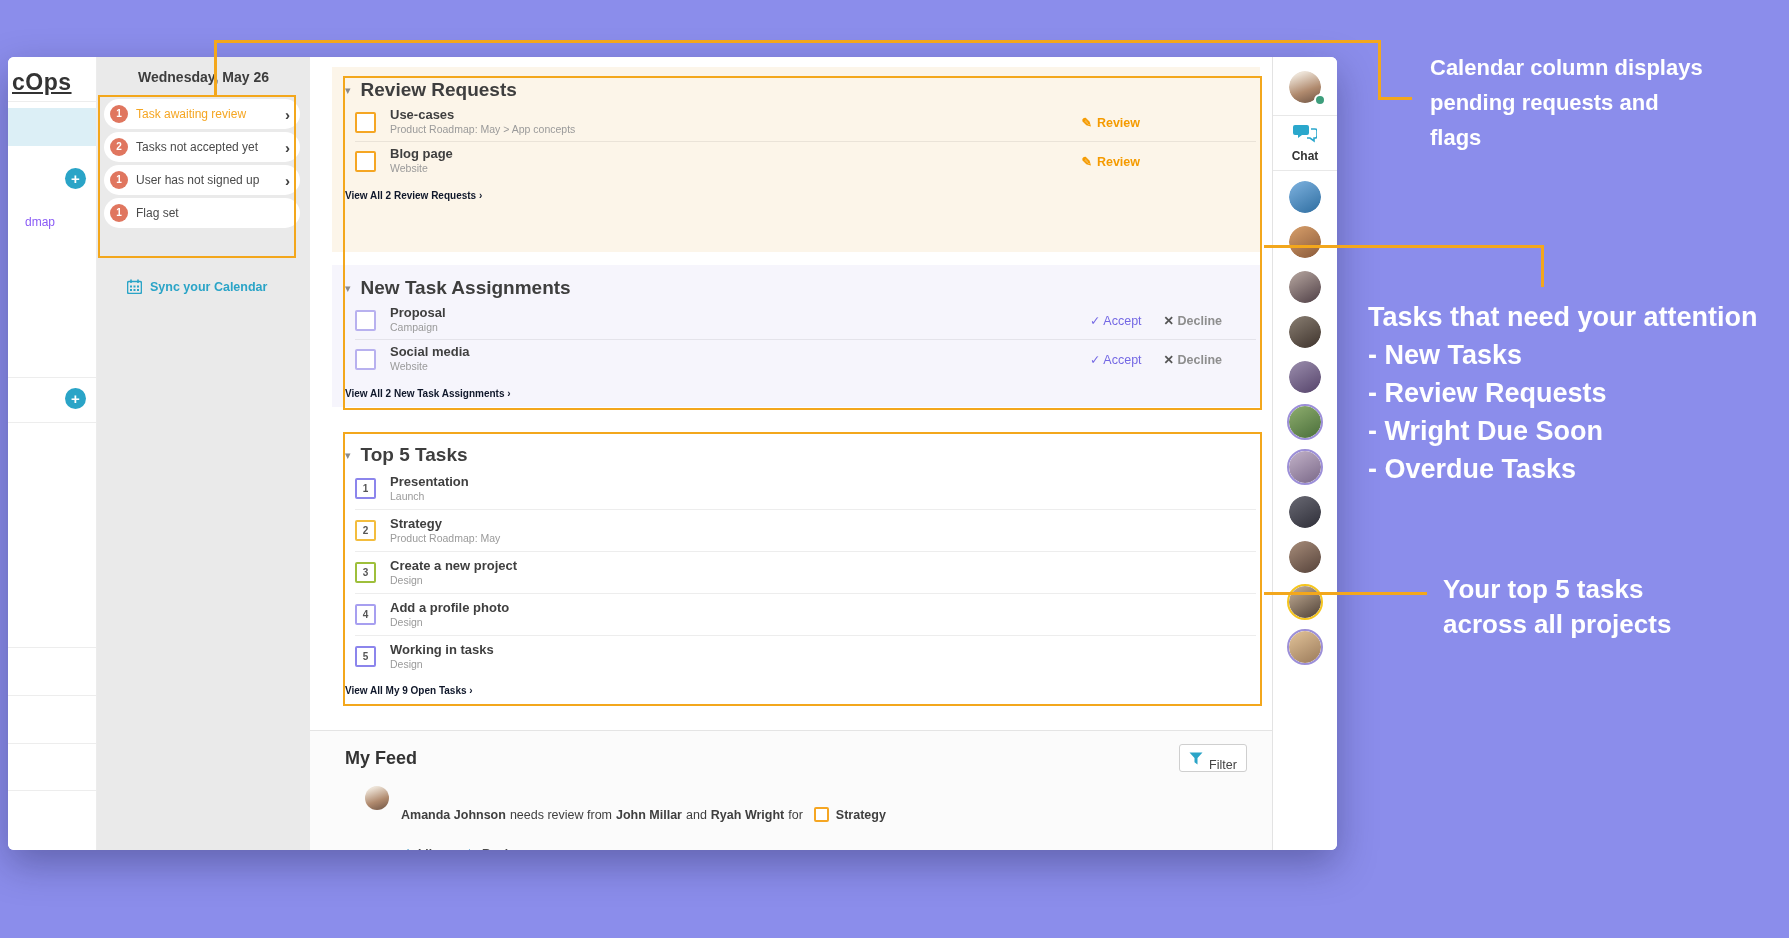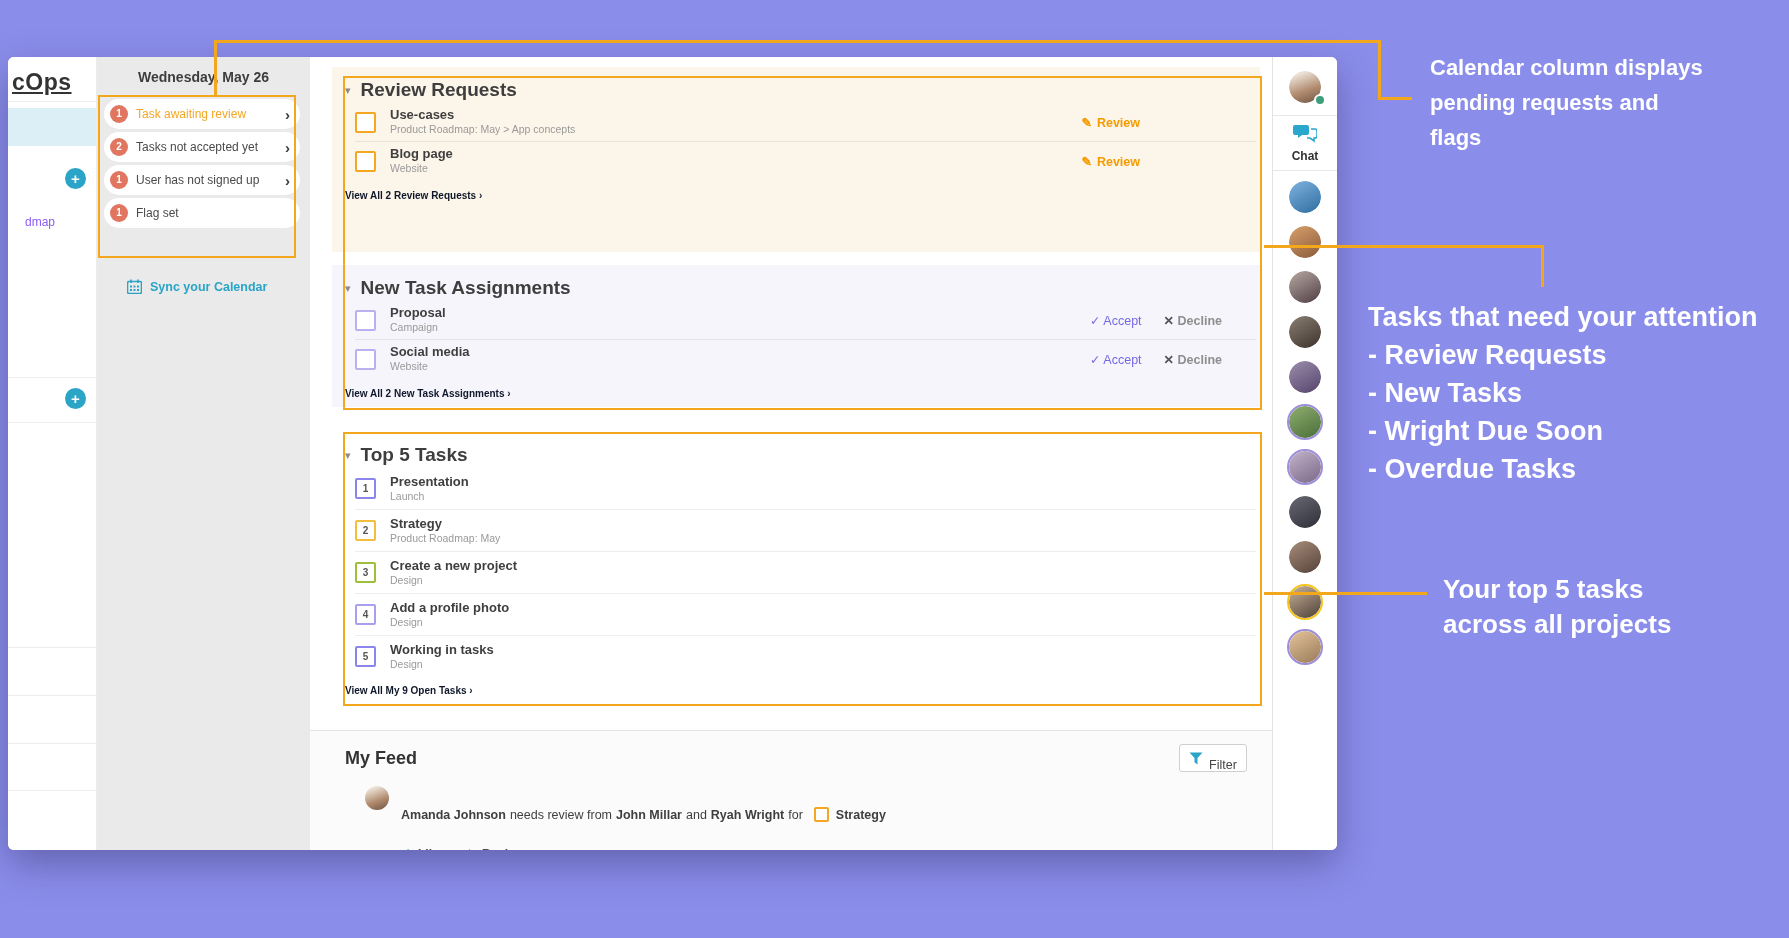--- a/index.html
+++ b/index.html
@@ -384,21 +384,21 @@
 <div class="ann ann-line" style="left:1541px; top:245px; width:3px; height:42px;"></div>
 <div class="ann ann-line" style="left:1264px; top:592px; width:163px; height:3px;"></div>
 
 <div class="ann ann-text t1">
   <div>Calendar column displays</div>
   <div>pending requests and</div>
   <div>flags</div>
 </div>
 <div class="ann ann-text t2">
   <div>Tasks that need your attention</div>
+  <div>- New Tasks</div>
   <div>- Review Requests</div>
-  <div>- New Tasks</div>
   <div>- Wright Due Soon</div>
   <div>- Overdue Tasks</div>
 </div>
 <div class="ann ann-text t3">
   <div>Your top 5 tasks</div>
   <div>across all projects</div>
 </div>
 
 </body></html>

